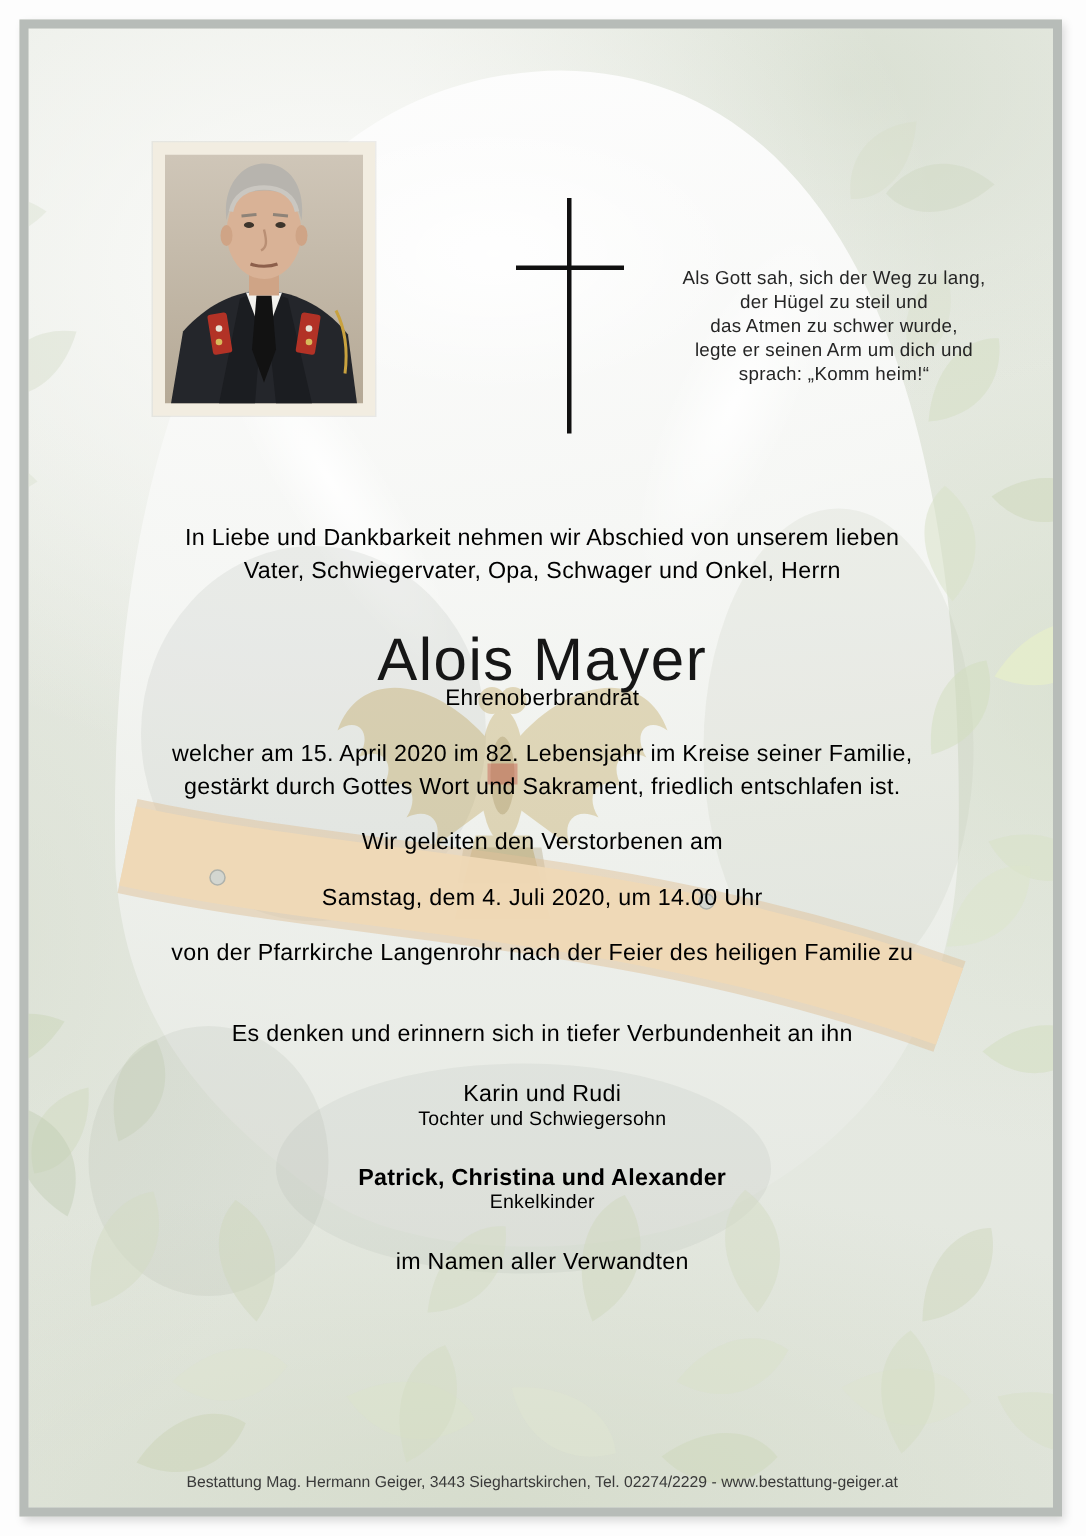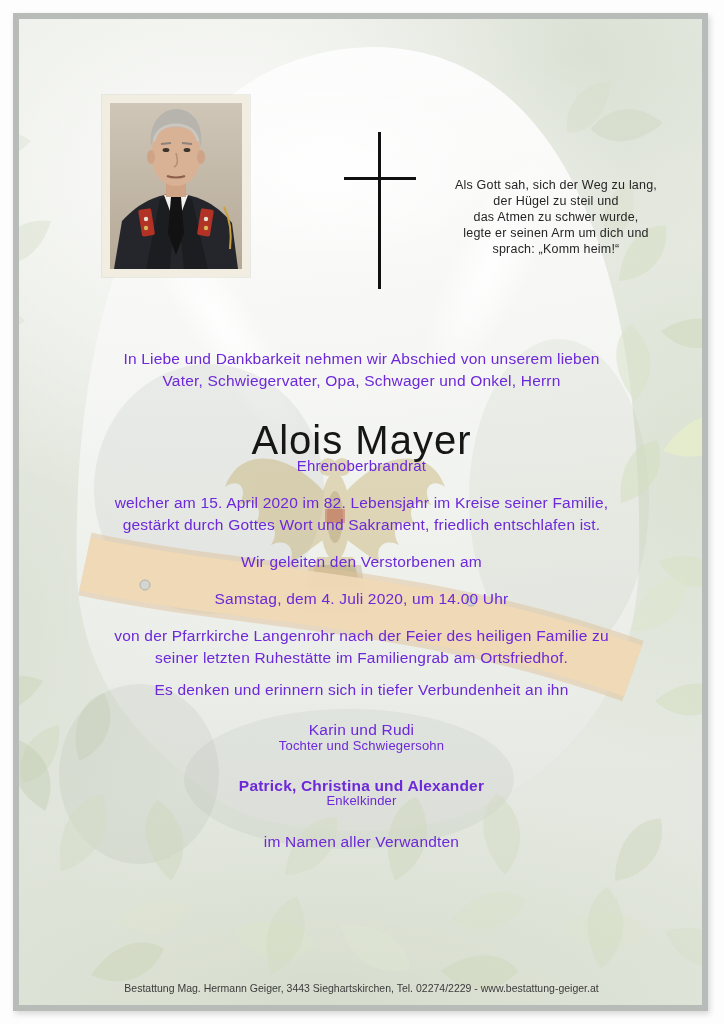--- a/index.html
+++ b/index.html
@@ -22,21 +22,21 @@
   }
   .artwork{position:absolute;left:0;top:0;width:683px;height:986px;}
   .photo{
     position:absolute;left:102px;top:95px;width:132px;height:166px;
     background:#f2ede1;border:8px solid #f2ede1;box-shadow:0 0 0 1px rgba(120,115,100,.12);
     z-index:3;
   }
   .photo svg{display:block;}
   .cross-v{position:absolute;left:359px;top:113px;width:3px;height:157px;background:#101010;z-index:3;}
   .cross-h{position:absolute;left:325px;top:158px;width:72px;height:3px;background:#101010;z-index:3;}
-  .txt{position:absolute;z-index:4;text-align:center;color:#6d28d9;letter-spacing:.2px;}
+  .txt{position:absolute;z-index:4;text-align:center;color:#000000;letter-spacing:.2px;}
   .poem{left:402px;top:158px;width:270px;font-size:12.5px;line-height:16px;color:#252525;}
   .body-line{left:21px;width:681px;font-size:15.5px;line-height:21.5px;}
   .name{left:21px;width:681px;top:418px;font-size:40px;line-height:44px;letter-spacing:1px;color:#161616;}
   .title{left:21px;width:681px;top:457px;font-size:15px;line-height:18px;}
   .rel{left:21px;width:681px;font-size:13px;line-height:16px;}
   .footer{
     position:absolute;left:21px;top:982px;width:681px;z-index:4;text-align:center;
     font-size:10.5px;line-height:13px;color:#3a3a3a;letter-spacing:0;
   }
 </style>
@@ -197,21 +197,20 @@
   <div class="txt name">Alois Mayer</div>
   <div class="txt title">Ehrenoberbrandrat</div>
 
   <div class="txt body-line" style="top:492px;">welcher am 15. April 2020 im 82. Lebensjahr im Kreise seiner Familie,</div>
   <div class="txt body-line" style="top:514px;">gestärkt durch Gottes Wort und Sakrament, friedlich entschlafen ist.</div>
 
   <div class="txt body-line" style="top:551px;">Wir geleiten den Verstorbenen am</div>
   <div class="txt body-line" style="top:588px;">Samstag, dem 4. Juli 2020, um 14.00 Uhr</div>
 
   <div class="txt body-line" style="top:625px;">von der Pfarrkirche Langenrohr nach der Feier des heiligen Familie zu</div>
-  <div class="txt body-line" style="top:647px;">seiner letzten Ruhestätte im Familiengrab am Ortsfriedhof.</div>
 
   <div class="txt body-line" style="top:679px;">Es denken und erinnern sich in tiefer Verbundenheit an ihn</div>
 
   <div class="txt body-line" style="top:719px;">Karin und Rudi</div>
   <div class="txt rel" style="top:738px;text-align:center;">Tochter und Schwiegersohn</div>
 
   <div class="txt body-line" style="top:775px;font-weight:bold;">Patrick, Christina und Alexander</div>
   <div class="txt rel" style="top:793px;">Enkelkinder</div>
 
   <div class="txt body-line" style="top:831px;">im Namen aller Verwandten</div>

